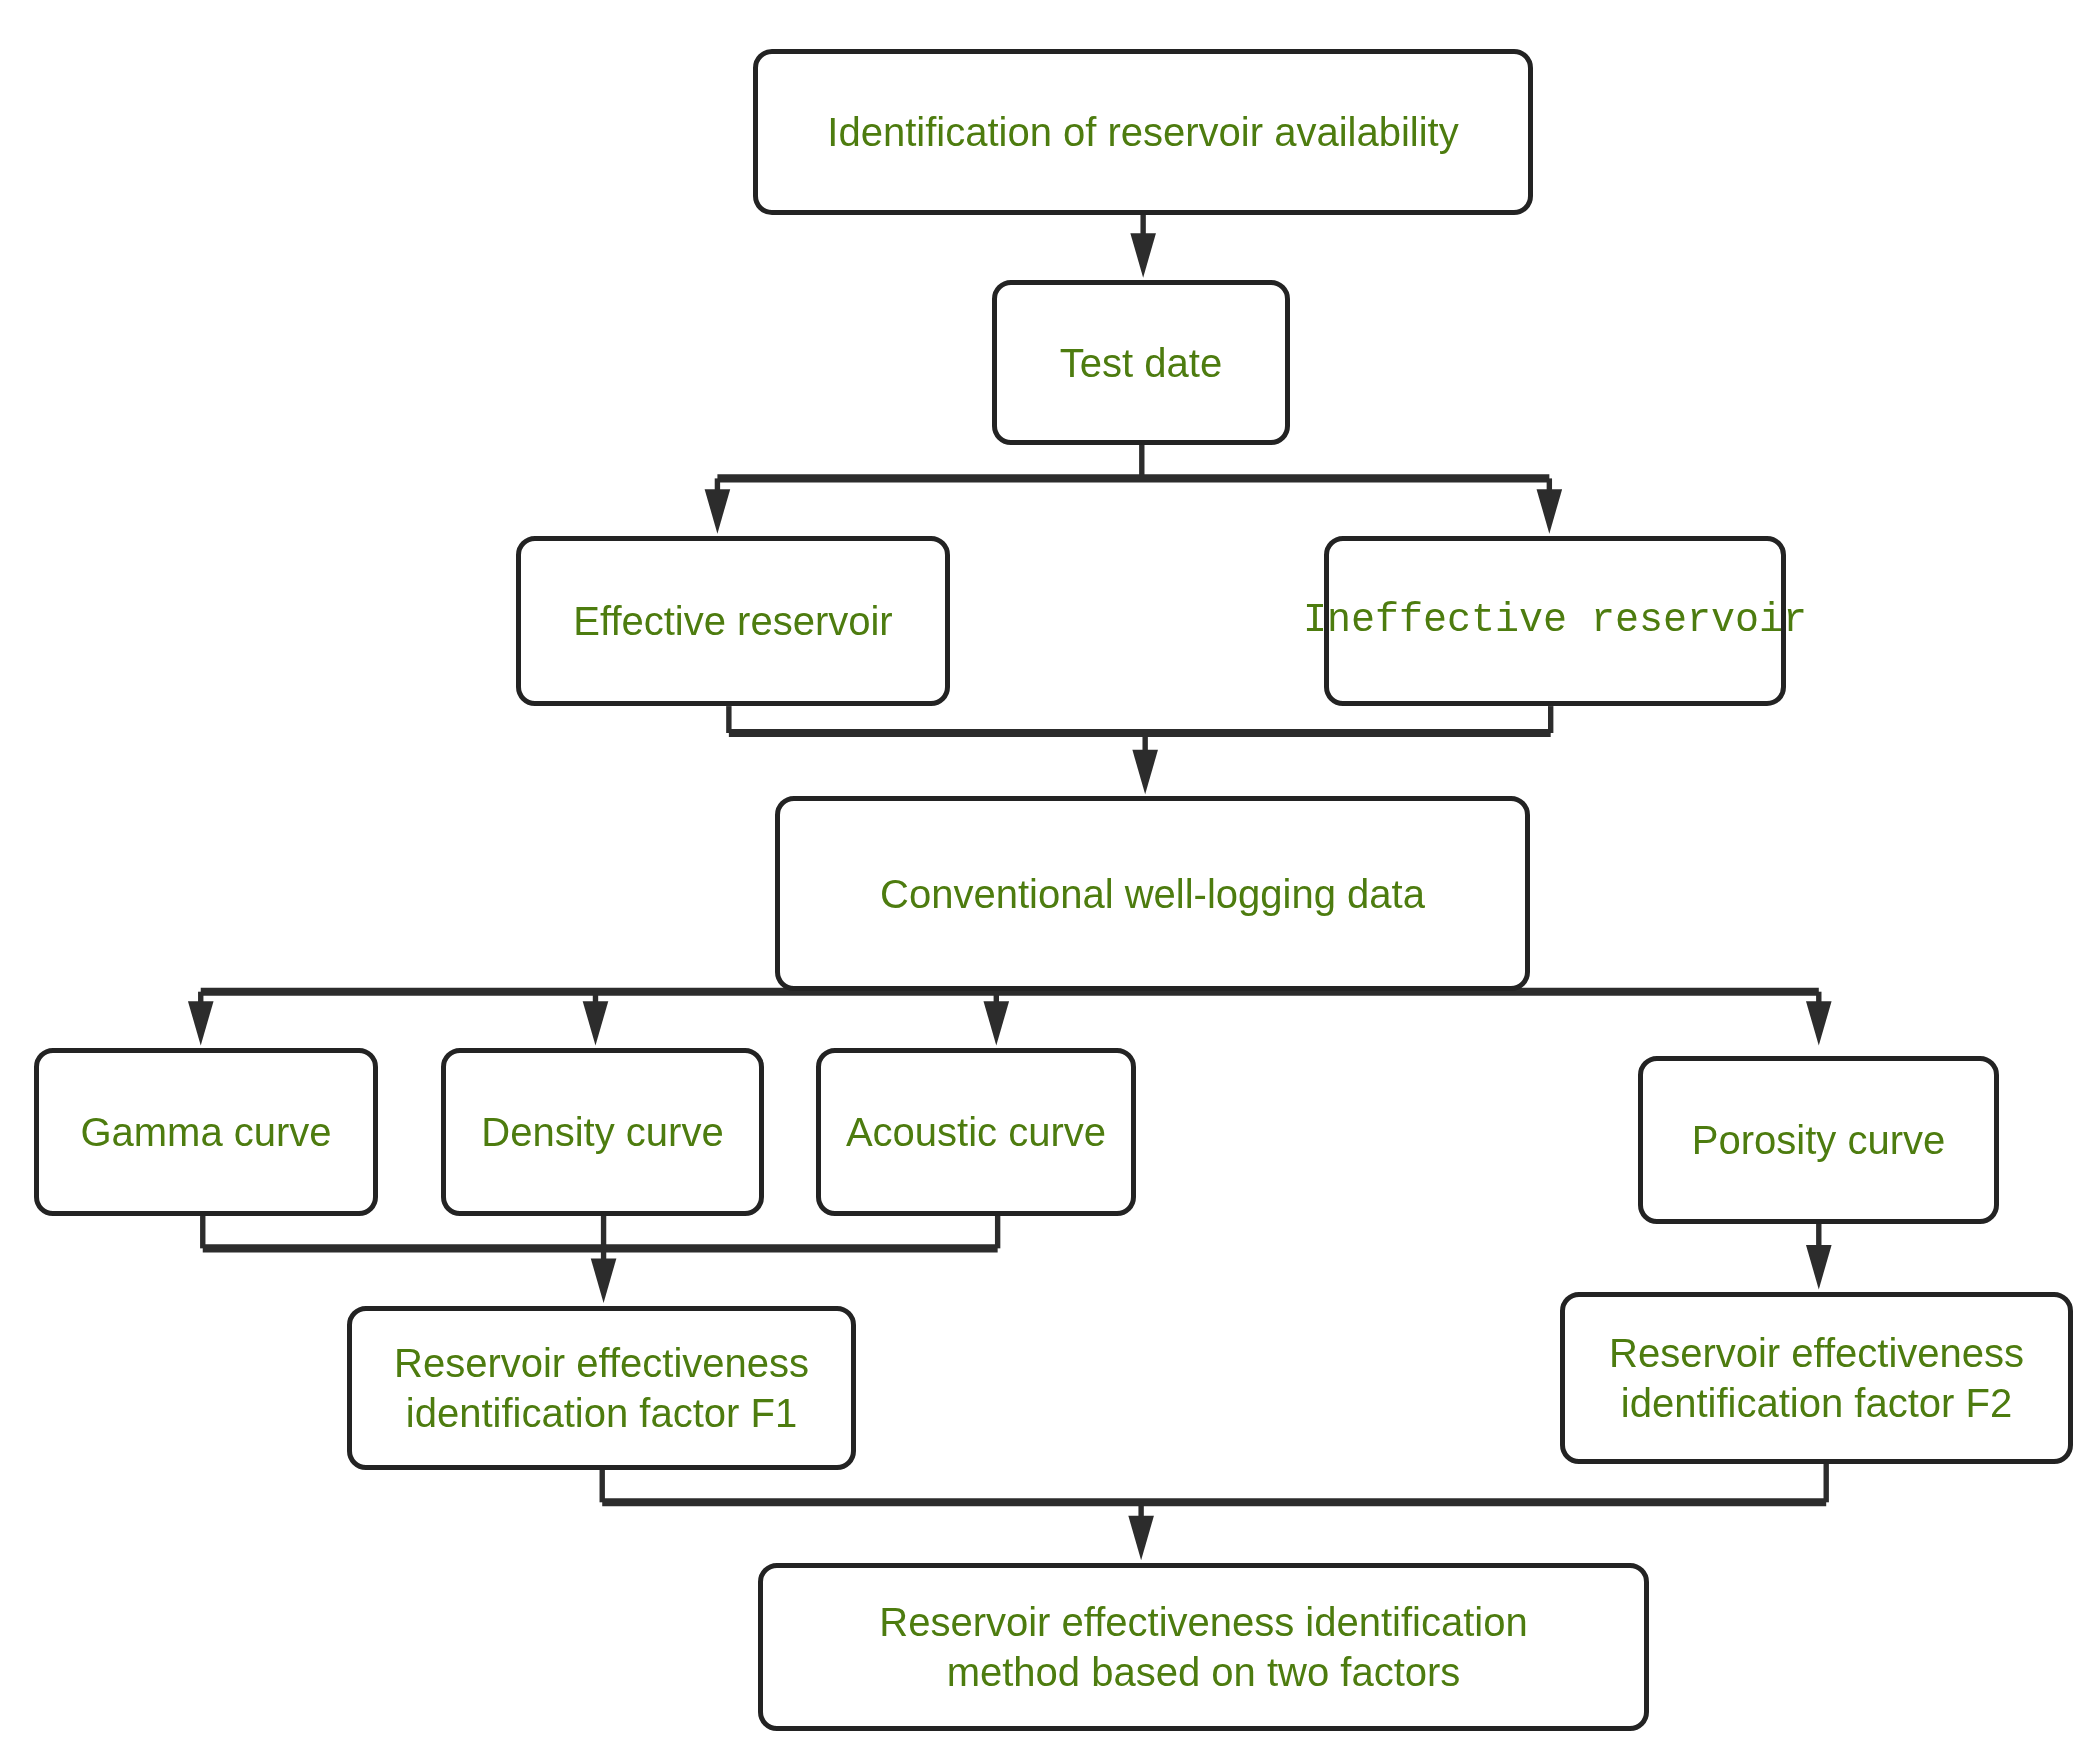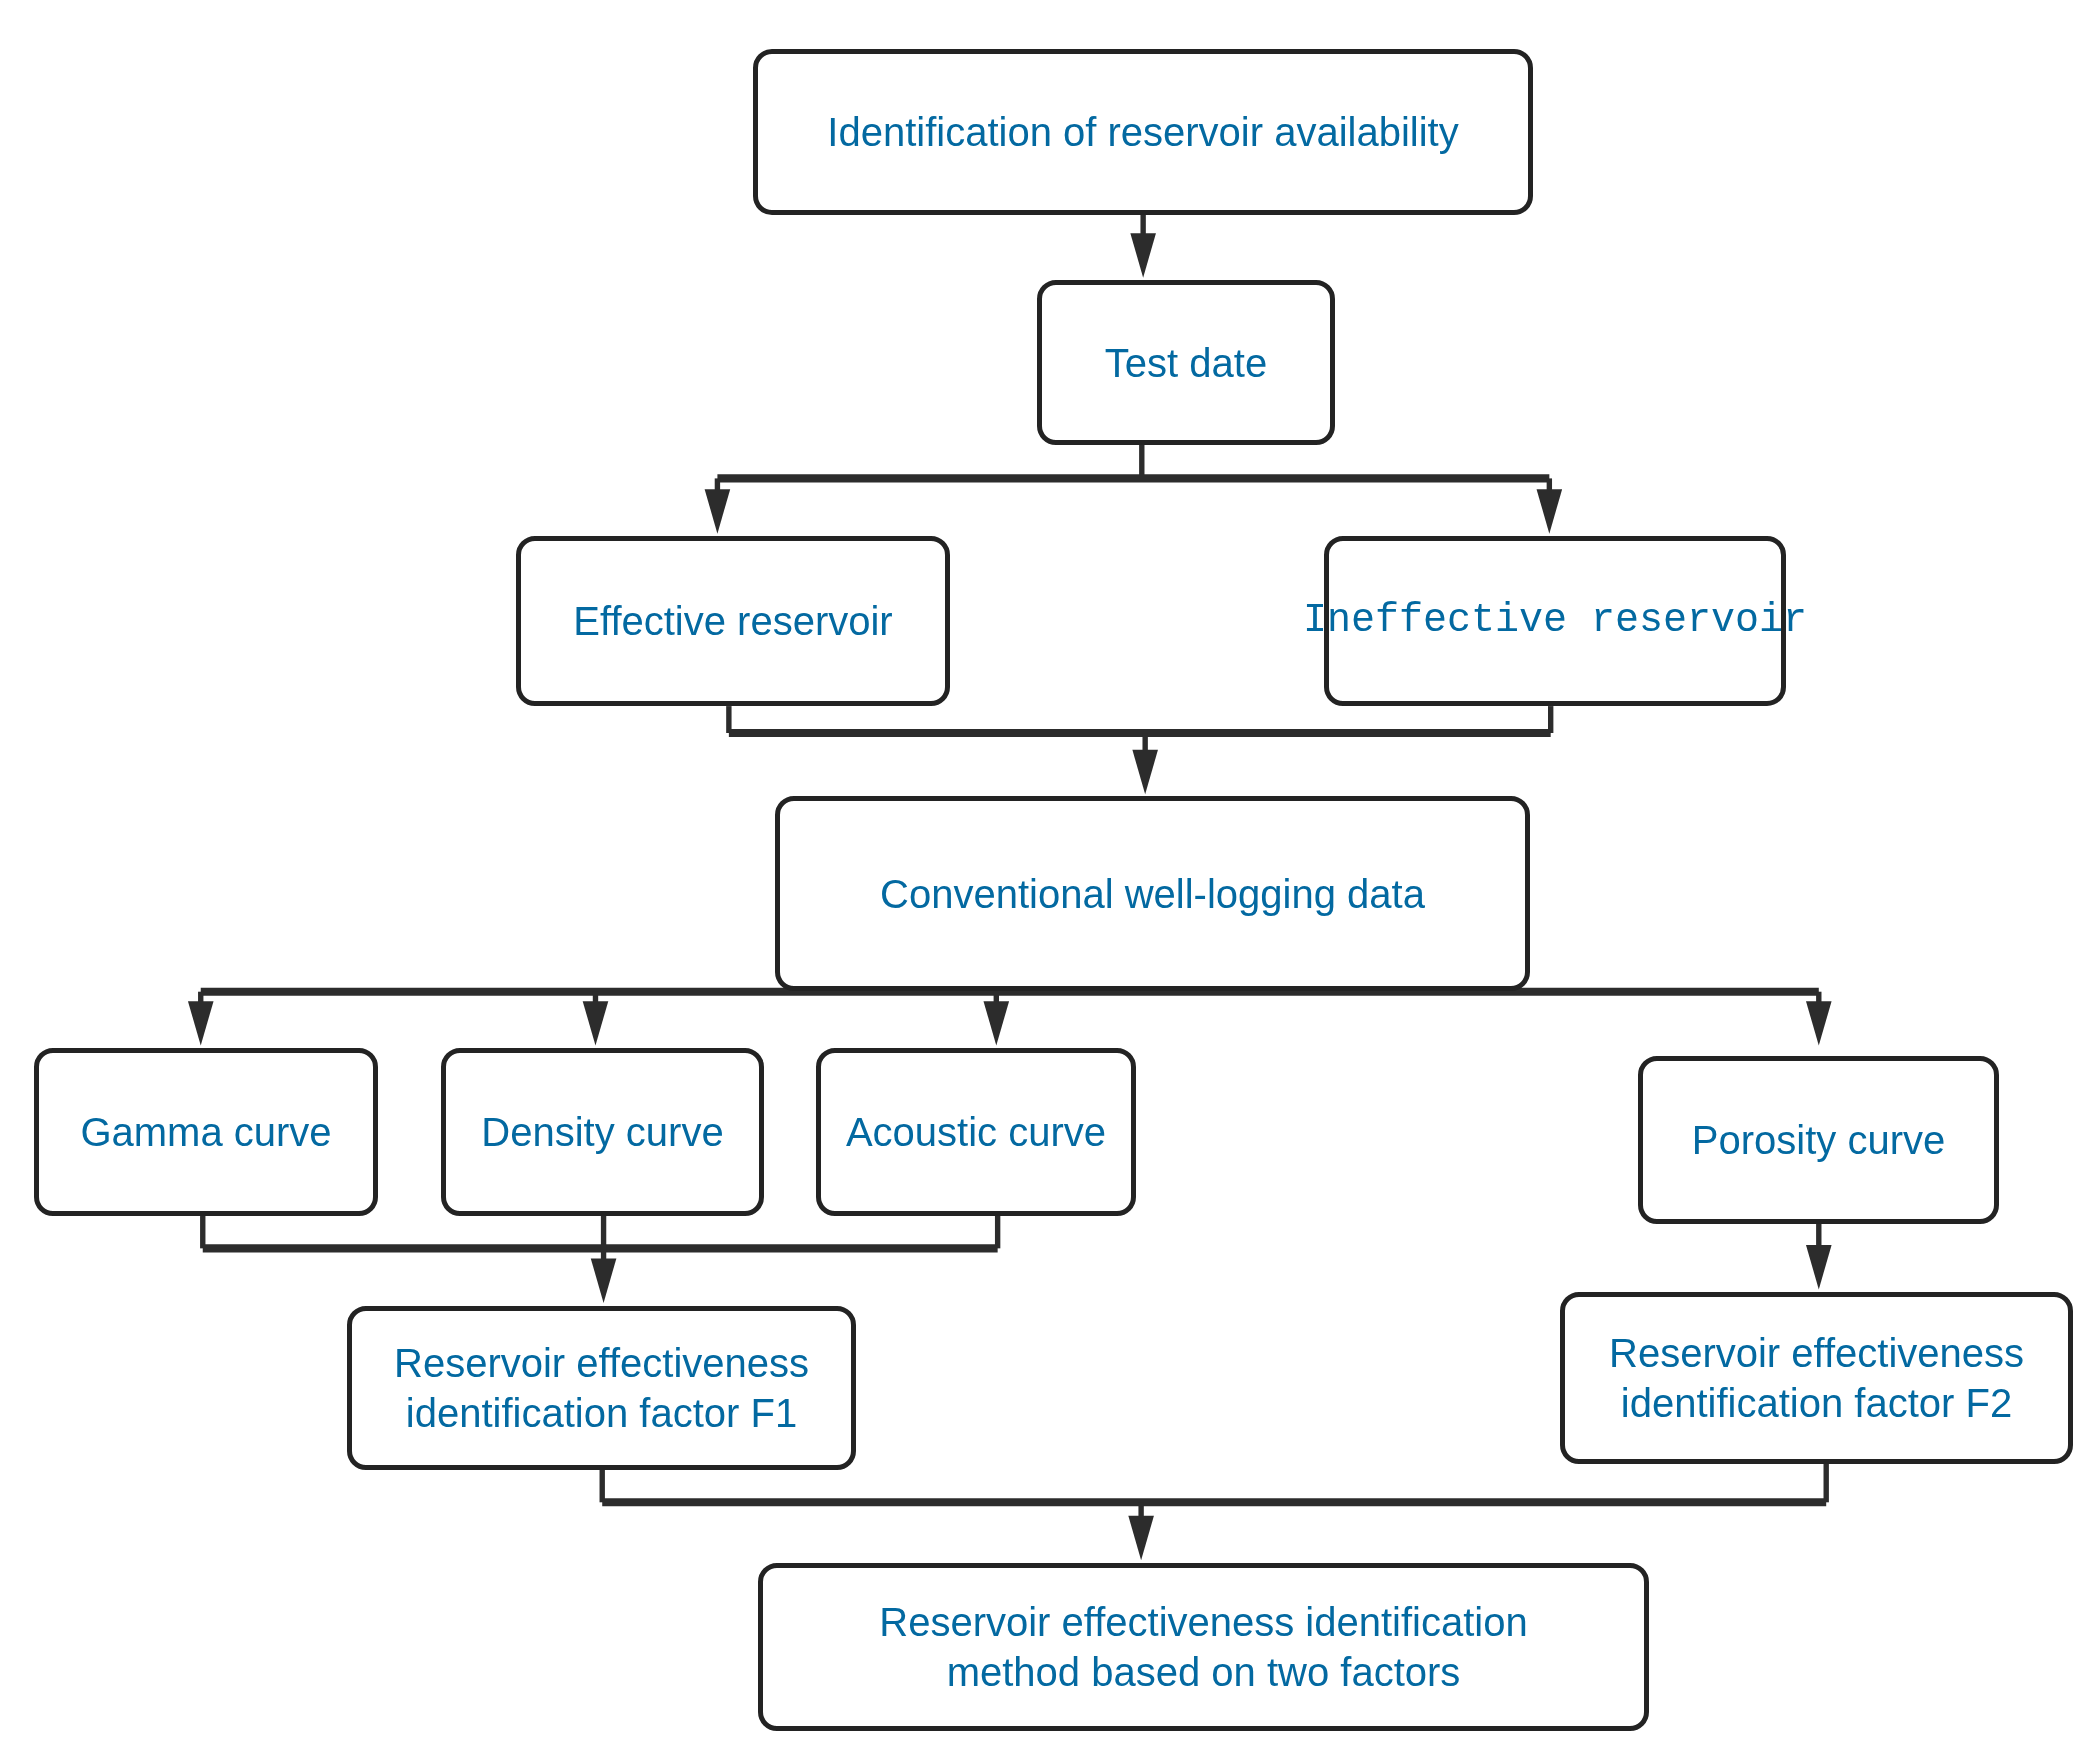--- a/index.html
+++ b/index.html
@@ -15,29 +15,29 @@
     position:absolute;
     box-sizing:border-box;
     background:#ffffff;
     border:5.4px solid #232323;
     border-radius:19px;
     display:flex;
     flex-direction:column;
     align-items:center;
     justify-content:center;
     text-align:center;
-    color:#0369a1;
+    color:#4d7c0f;
     font-size:40px;
     line-height:1.25;
     padding:0 12px;
   }
   .node .line{display:block;white-space:nowrap;}
   
   #n-identification{left:753px;top:49px;width:780px;height:166px;}
-  #n-test-date{left:992px;top:280px;width:298px;height:165px;margin-left:45px;}
+  #n-test-date{left:992px;top:280px;width:298px;height:165px;}
   #n-effective{left:516px;top:536px;width:434px;height:170px;}
   #n-ineffective{left:1324px;top:536px;width:462px;height:170px;font-family:Liberation Mono, monospace;}
   #n-conventional{left:775px;top:796px;width:755px;height:195px;}
   #n-gamma{left:34px;top:1048px;width:344px;height:168px;}
   #n-density{left:441px;top:1048px;width:323px;height:168px;}
   #n-acoustic{left:816px;top:1048px;width:320px;height:168px;}
   #n-porosity{left:1638px;top:1048px;width:361px;height:168px;margin-top:8px;}
   #n-f1{left:347px;top:1306px;width:509px;height:164px;}
   #n-f2{left:1560px;top:1292px;width:513px;height:172px;}
   #n-method{left:758px;top:1563px;width:891px;height:168px;}

